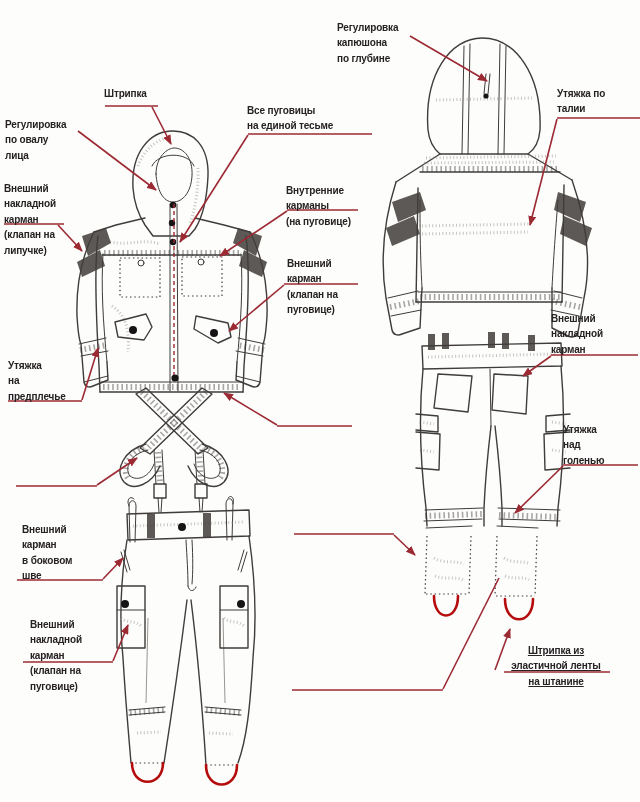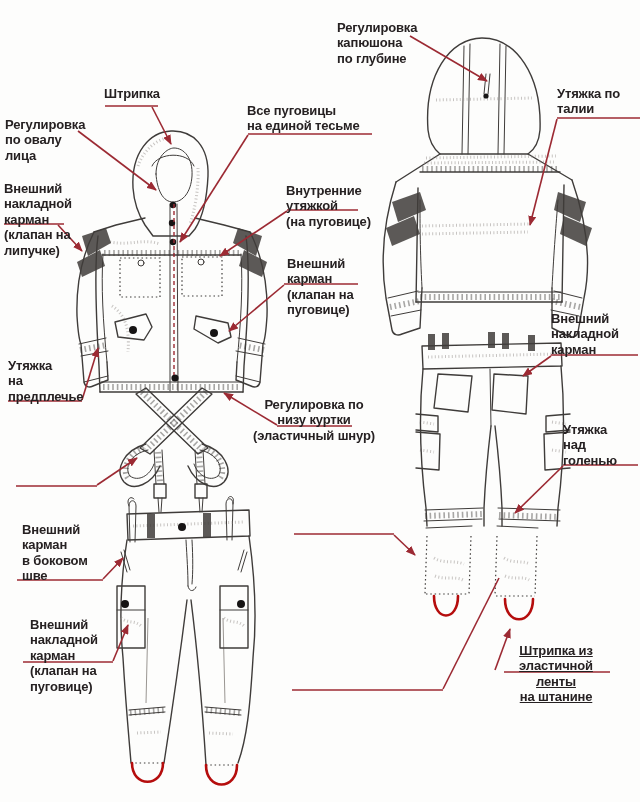--- a/index.html
+++ b/index.html
@@ -2,21 +2,21 @@
 <html style="--accent: #9c2a33; --text: #262122; --sketch: #3f3c3a; --sketch_light: #9a9692; --stirrup: #b50d0d; --background: #fdfdfc;"><head>
 <meta charset="utf-8">
 <style>
   :root{
     --accent:#9c2a33; --text:#262122; --sketch:#3f3c3a; --sketch_light:#9a9692;
     --stirrup:#b50d0d; --background:#fdfdfc;
   }
   html,body{margin:0;padding:0;background:#fff;}
   .stage{position:relative;width:640px;height:802px;background:var(--background);
          font-family:"Liberation Sans",sans-serif;overflow:hidden;}
-  .label{position:absolute;font-weight:bold;font-size:13px;line-height:15.4px;
+  .label{position:absolute;font-weight:bold;font-size:10px;line-height:15.4px;
          color:var(--text);white-space:pre-line;letter-spacing:-0.15px;}
   .label.center{text-align:center;}
   svg.fig,svg.overlay{position:absolute;}
   
   .aline{stroke:var(--accent);stroke-width:1.6;fill:none;}
   .adash{stroke:var(--accent);stroke-width:1.4;fill:none;stroke-dasharray:4 3;}
   .ah{fill:var(--accent);}
   
   .ink{stroke:var(--sketch);fill:none;stroke-width:1.4;stroke-linecap:round;stroke-linejoin:round;}
   .ink2{stroke:var(--sketch);fill:none;stroke-width:1;stroke-linecap:round;stroke-linejoin:round;}
@@ -333,32 +333,29 @@
 капюшона
 по глубине</div>
   <div class="label" style="left:557px;top:86px;">Утяжка по
 талии</div>
   <div class="label" style="left:4px;top:181px;">Внешний
 накладной
 карман
 (клапан на
 липучке)</div>
   <div class="label" style="left:286px;top:183px;">Внутренние
-утяжкой
+карманы
 (на пуговице)</div>
   <div class="label" style="left:287px;top:256px;">Внешний
 карман
 (клапан на
 пуговице)</div>
   <div class="label" style="left:8px;top:358px;">Утяжка
 на
 предплечье</div>
-  <div class="label center" style="left:252px;top:397px;width:124px;">Регулировка по
-низу куртки
-(эластичный шнур)</div>
   <div class="label" style="left:551px;top:311px;">Внешний
 накладной
 карман</div>
   <div class="label" style="left:22px;top:522px;">Внешний
 карман
 в боковом
 шве</div>
   <div class="label" style="left:563px;top:422px;">Утяжка
 над
 голенью</div>

